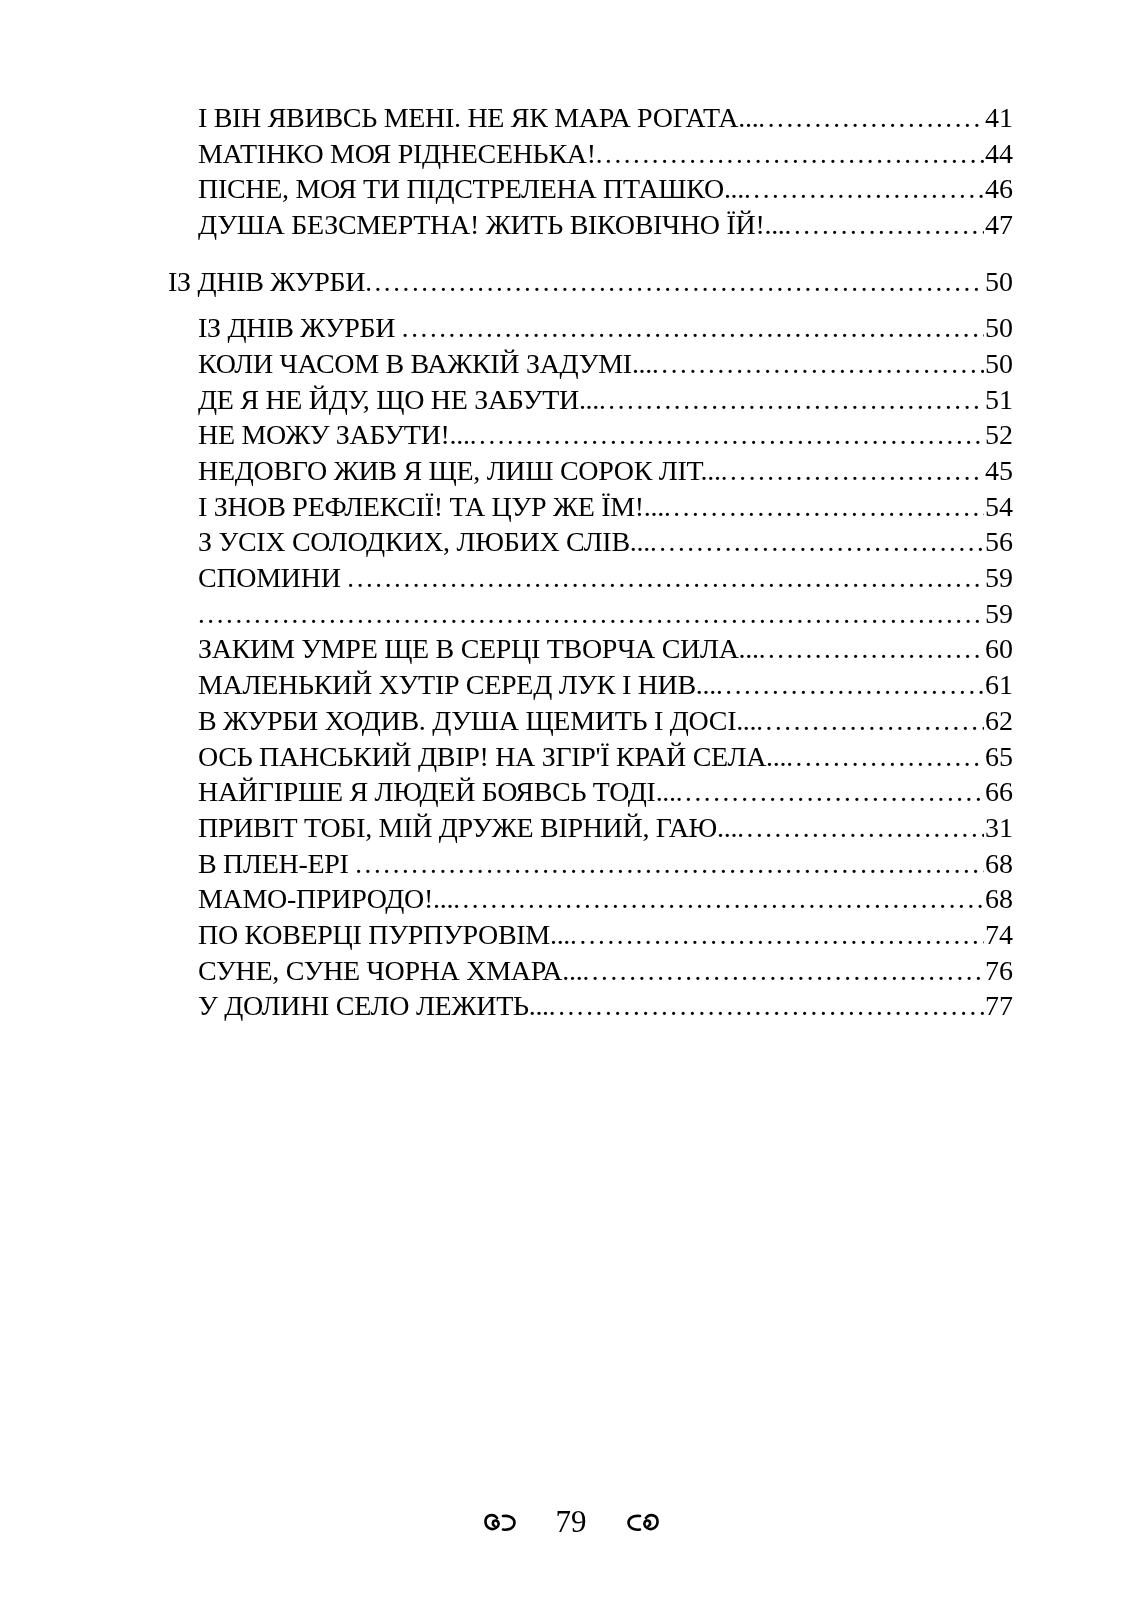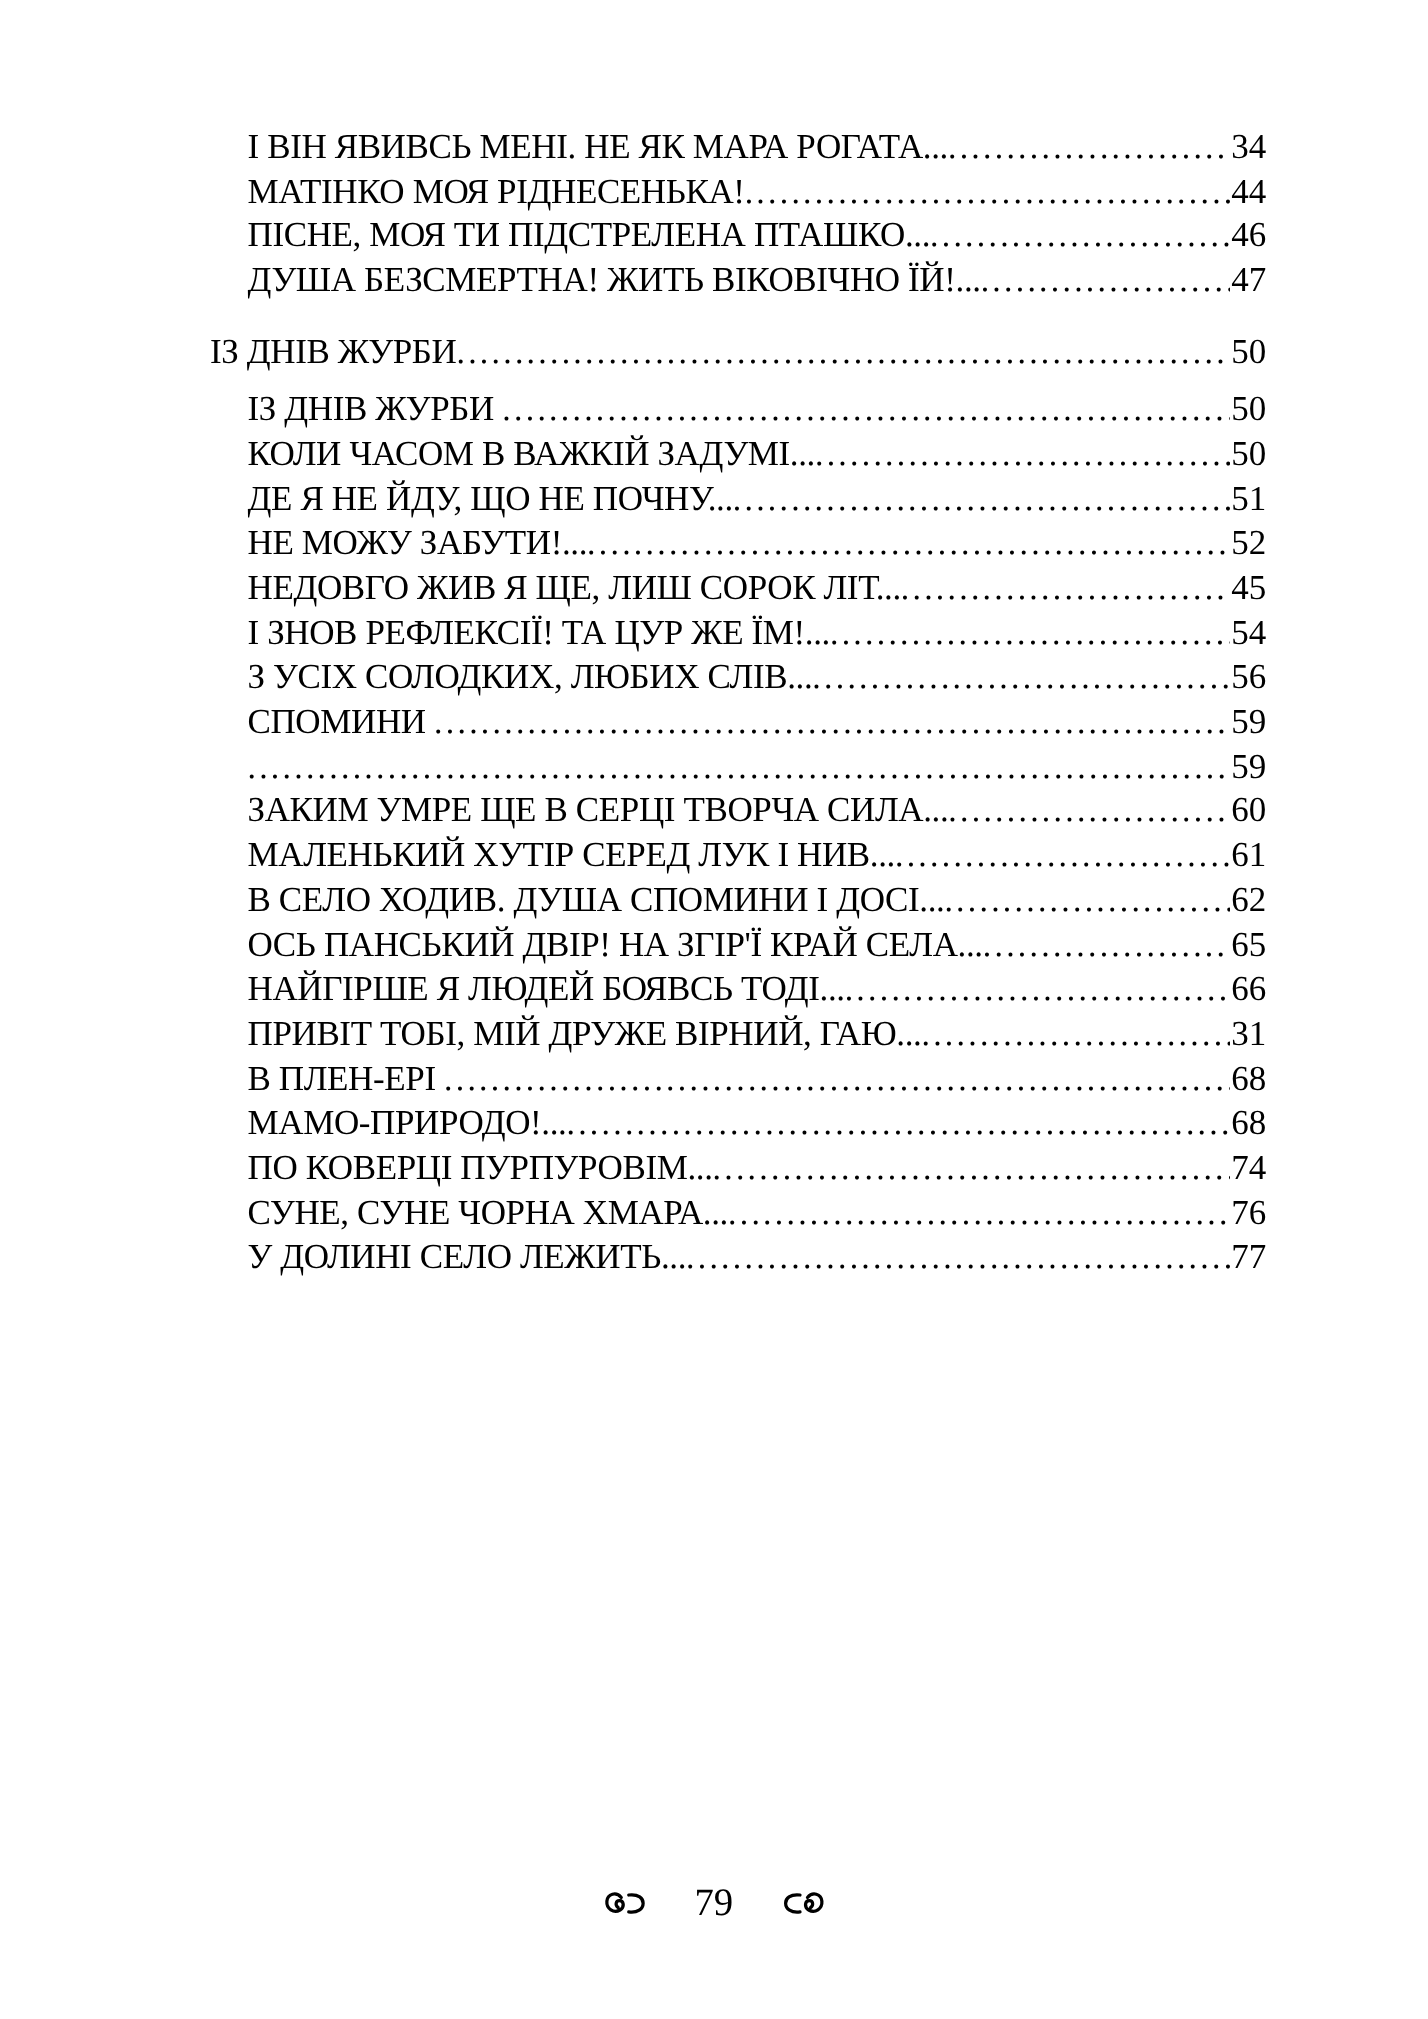--- a/index.html
+++ b/index.html
@@ -64,21 +64,21 @@
 </head>
 <body>
 
 <div class="page">
 
   <div class="toc">
     <div id="prelude">
   <div class="row">
     <span class="title">І ВІН ЯВИВСЬ МЕНІ. НЕ ЯК МАРА РОГАТА...</span>
     <span class="dots"></span>
-    <span class="pg">34</span>
+    <span class="pg">41</span>
   </div>
 
   <div class="row">
     <span class="title">МАТІНКО МОЯ РІДНЕСЕНЬКА!</span>
     <span class="dots"></span>
     <span class="pg">44</span>
   </div>
 
   <div class="row">
     <span class="title">ПІСНЕ, МОЯ ТИ ПІДСТРЕЛЕНА ПТАШКО...</span>
@@ -106,21 +106,21 @@
     <span class="pg">50</span>
   </div>
 
   <div class="row">
     <span class="title">КОЛИ ЧАСОМ В ВАЖКІЙ ЗАДУМІ...</span>
     <span class="dots"></span>
     <span class="pg">50</span>
   </div>
 
   <div class="row">
-    <span class="title">ДЕ Я НЕ ЙДУ, ЩО НЕ ПОЧНУ...</span>
+    <span class="title">ДЕ Я НЕ ЙДУ, ЩО НЕ ЗАБУТИ...</span>
     <span class="dots"></span>
     <span class="pg">51</span>
   </div>
 
   <div class="row">
     <span class="title">НЕ МОЖУ ЗАБУТИ!...</span>
     <span class="dots"></span>
     <span class="pg">52</span>
   </div>
 
@@ -159,21 +159,21 @@
     <span class="pg">60</span>
   </div>
 
   <div class="row">
     <span class="title">МАЛЕНЬКИЙ ХУТІР СЕРЕД ЛУК І НИВ...</span>
     <span class="dots"></span>
     <span class="pg">61</span>
   </div>
 
   <div class="row">
-    <span class="title">В СЕЛО ХОДИВ. ДУША СПОМИНИ І ДОСІ...</span>
+    <span class="title">В ЖУРБИ ХОДИВ. ДУША ЩЕМИТЬ І ДОСІ...</span>
     <span class="dots"></span>
     <span class="pg">62</span>
   </div>
 
   <div class="row">
     <span class="title">ОСЬ ПАНСЬКИЙ ДВІР! НА ЗГІР'Ї КРАЙ СЕЛА...</span>
     <span class="dots"></span>
     <span class="pg">65</span>
   </div>
 

